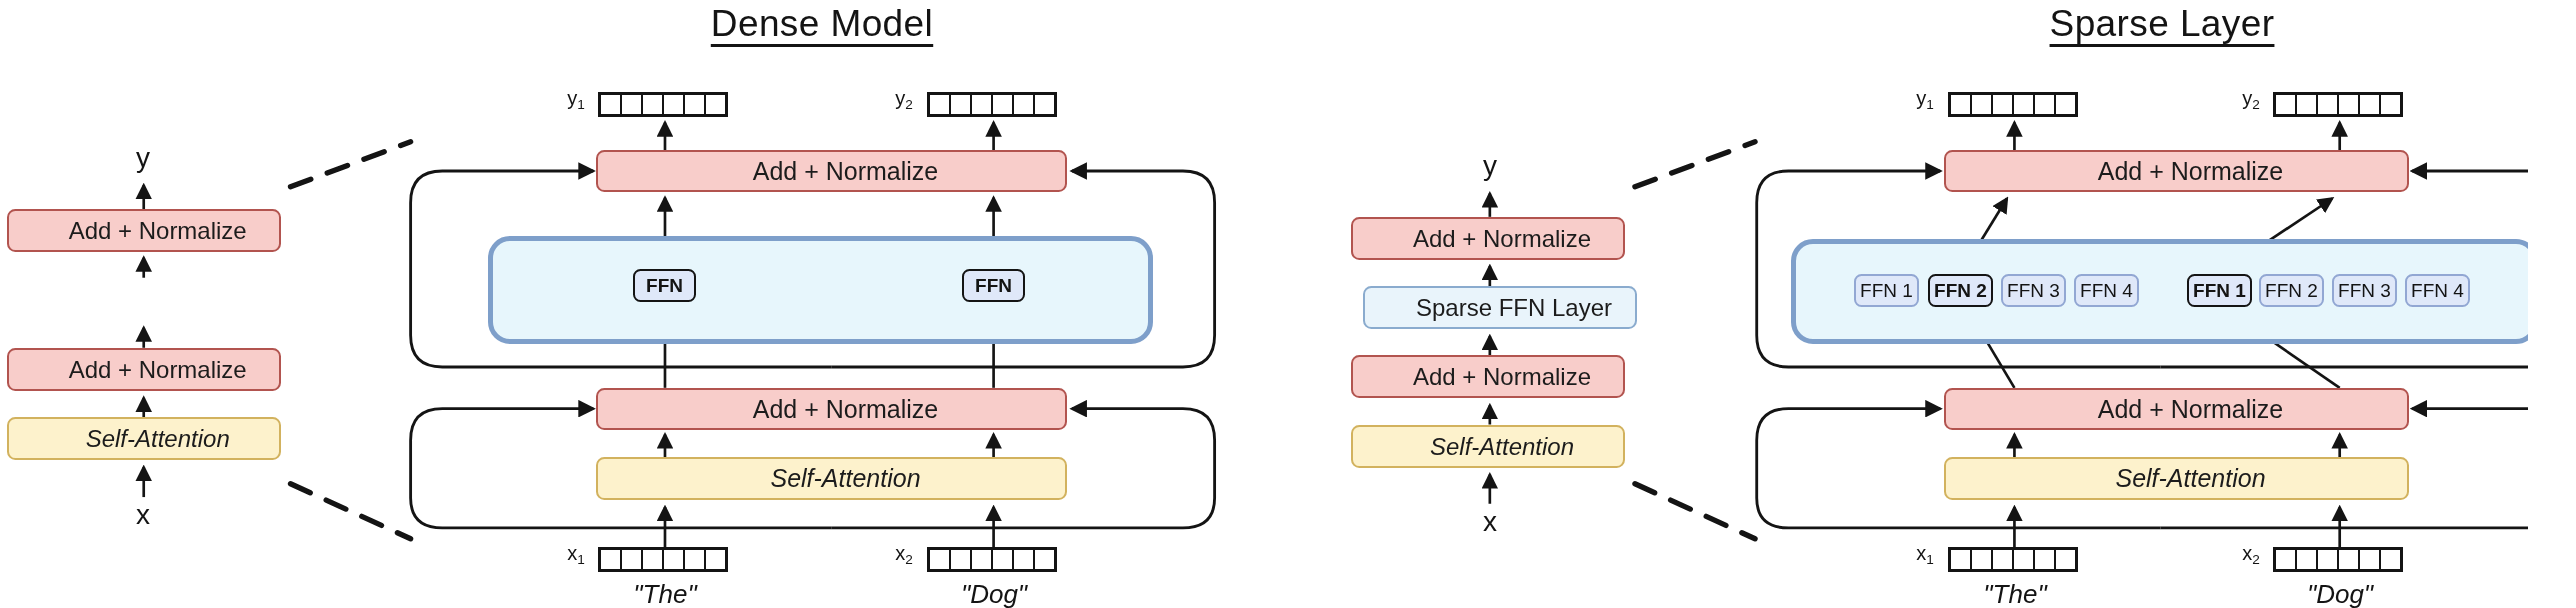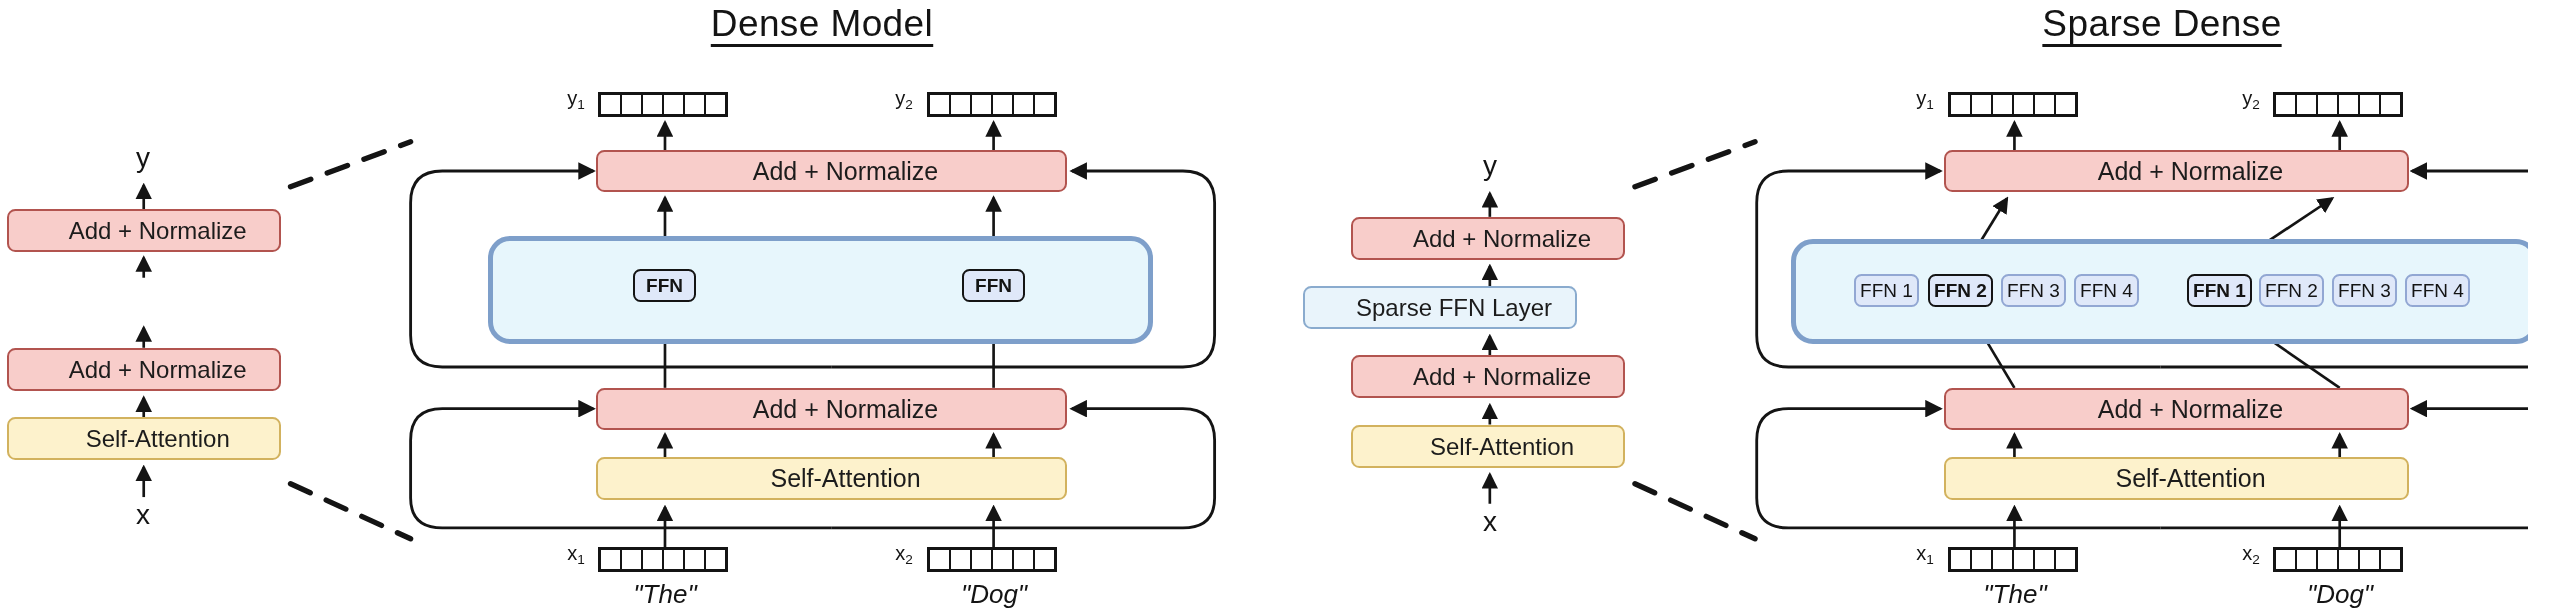--- a/index.html
+++ b/index.html
@@ -10,21 +10,21 @@
   svg.wires path.box{stroke-width:3.4px;}
   svg.wires path.dash{stroke-width:6.4px;stroke-dasharray:26 21;stroke-linecap:round;}
   #ah path{fill:var(--line);stroke:none;}
 
   .title{position:absolute;transform:translateX(-50%);font-size:37px;font-weight:500;letter-spacing:0.4px;
          text-decoration:underline;text-decoration-thickness:3.3px;text-underline-offset:7.5px;white-space:nowrap;}
 
   .bar{position:absolute;box-sizing:border-box;display:flex;align-items:center;justify-content:center;
        border-radius:8.3px;font-size:25px;white-space:nowrap;color:#1c1c1c;padding-left:28px;}
   .addnorm{background:var(--addnorm_fill);border:2.5px solid var(--addnorm_border);}
-  .attn{background:var(--attn_fill);border:2.5px solid var(--attn_border);}
+  .attn{background:var(--attn_fill);border:2.5px solid var(--attn_border);font-style:italic;}
   .ffnlayer{background:var(--ffnlayer_fill);border:2.5px solid var(--ffnlayer_border);}
   .stackbox{width:274px;height:43px;font-size:24px;}
 
   .container{position:absolute;box-sizing:border-box;background:var(--container_fill);
              border:5px solid var(--container_border);border-radius:22px;}
 
   .chip{position:absolute;box-sizing:border-box;width:65px;height:33px;display:flex;align-items:center;justify-content:center;
         background:var(--chip_fill);border:2.1px solid var(--chip_border);border-radius:7.5px;font-size:19px;white-space:nowrap;}
   .chip.densechip{width:63px;height:33px;border:2.5px solid var(--chip_selected_border);font-weight:700;}
   .chip.sel{border:2.9px solid var(--chip_selected_border);font-weight:700;}
@@ -111,21 +111,21 @@
       <path d="M2415,465 L2362,376" marker-end="url(#ah)"></path>
       <path d="M2805,465 L2676,376" marker-end="url(#ah)"></path>
       <path d="M2352,326 L2406,238" marker-end="url(#ah)"></path>
       <path d="M2664,326 L2796,238" marker-end="url(#ah)"></path>
       <path d="M2415,180 V147" marker-end="url(#ah)"></path>
       <path d="M2805,180 V147" marker-end="url(#ah)"></path>
     </g>
   </svg>
 
   <div class="title" style="left:822px;top:3.3px;">Dense Model</div>
-  <div class="title" style="left:2162px;top:3.3px;">Sparse Dense</div>
+  <div class="title" style="left:2162px;top:3.3px;">Sparse Layer</div>
 
   <div class="axlab" style="left:143px;top:142px;">y</div>
   <div class="bar addnorm stackbox" style="left:6.7px;top:209px;">Add + Normalize</div>
   <div class="bar addnorm stackbox" style="left:6.7px;top:348px;">Add + Normalize</div>
   <div class="bar attn stackbox" style="left:6.7px;top:417px;">Self-Attention</div>
   <div class="axlab" style="left:143px;top:499px;">x</div>
 
   <div class="iolab" style="left:576px;top:87px;"><span>y</span><span class="sub">1</span></div>
   <div class="vec" style="left:598px;top:92px;">
       <i></i>
@@ -170,21 +170,21 @@
       <i></i>
       <i></i>
       <i></i>
       <i></i>
     </div>
   <div class="tok" style="left:665px;top:579px;">"The"</div>
   <div class="tok" style="left:994px;top:579px;">"Dog"</div>
 
   <div class="axlab" style="left:1490px;top:150px;">y</div>
   <div class="bar addnorm stackbox" style="left:1351px;top:217px;">Add + Normalize</div>
-  <div class="bar ffnlayer stackbox" style="left:1303px;top:286px;">Sparse FFN Layer</div>
+  <div class="bar ffnlayer stackbox" style="left:1363px;top:286px;">Sparse FFN Layer</div>
   <div class="bar addnorm stackbox" style="left:1351px;top:355px;">Add + Normalize</div>
   <div class="bar attn stackbox" style="left:1351px;top:425px;">Self-Attention</div>
   <div class="axlab" style="left:1490px;top:506px;">x</div>
 
   <div class="iolab" style="left:1925px;top:87px;"><span>y</span><span class="sub">1</span></div>
   <div class="vec" style="left:1948px;top:92px;">
       <i></i>
       <i></i>
       <i></i>
       <i></i>

